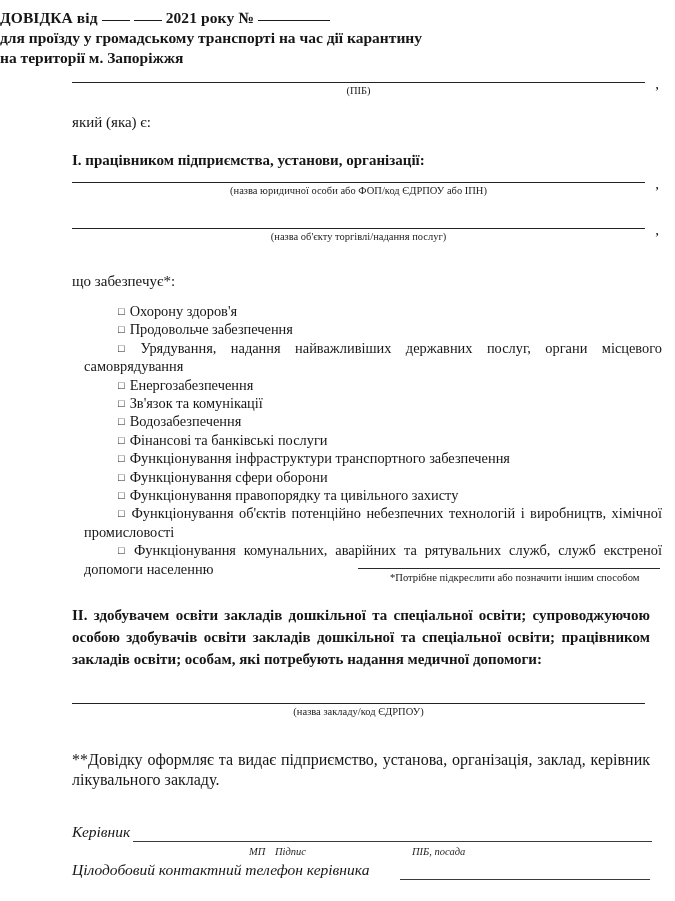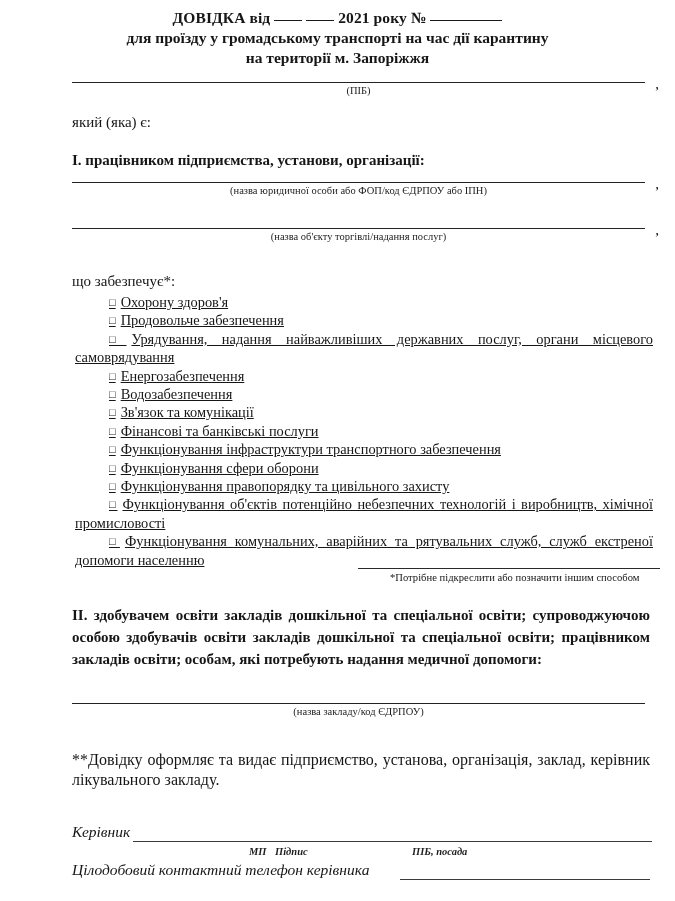--- a/index.html
+++ b/index.html
@@ -19,21 +19,20 @@
   .page {
     position: relative;
     width: 675px;
     height: 901px;
     padding: 0;
     box-sizing: border-box;
   }
 
   
   .title-block {
-    text-align: center;
     font-weight: bold;
     font-size: 15.5px;
     line-height: 20px;
     padding-top: 8px;
   }
   .title-line-1 { letter-spacing: .1px; }
   .title-line-2 { }
   .title-line-3 { }
   .blank-inline {
     display: inline-block;
@@ -80,23 +79,22 @@
   }
   .section-head-just {
     font-weight: bold;
     font-size: 15px;
     line-height: 22px;
     text-align: justify;
     text-align-last: left;
   }
   .checklist {
     list-style: none;
-    margin: 3px;
-    padding: 0;
-    text-decoration: underline;
+    margin: 12px;
+    padding: 0;
   }
   .checklist li {
     font-size: 14.4px;
     line-height: 18.4px;
     text-indent: 34px;
     margin: 0;
     padding: 0;
   }
   .checklist li.justified {
     text-align: justify;
@@ -218,24 +216,24 @@
     <li>
       <span class="cb">□</span><span>Продовольче забезпечення</span>
     </li>
     <li class="justified">
       <span class="cb">□</span><span>Урядування, надання найважливіших державних послуг, органи місцевого самоврядування</span>
     </li>
     <li>
       <span class="cb">□</span><span>Енергозабезпечення</span>
     </li>
     <li>
+      <span class="cb">□</span><span>Зв'язок та комунікації</span>
+    </li>
+    <li>
       <span class="cb">□</span><span>Водозабезпечення</span>
-    </li>
-    <li>
-      <span class="cb">□</span><span>Зв'язок та комунікації</span>
     </li>
     <li>
       <span class="cb">□</span><span>Фінансові та банківські послуги</span>
     </li>
     <li>
       <span class="cb">□</span><span>Функціонування інфраструктури транспортного забезпечення</span>
     </li>
     <li>
       <span class="cb">□</span><span>Функціонування сфери оборони</span>
     </li>
@@ -266,21 +264,21 @@
 
   <div class="abs note-text" style="left:72px; top:750px; width:578px;">**Довідку оформляє та видає підприємство, установа, організація, заклад, керівник лікувального закладу.</div>
 
   <div class="abs" style="left:72px; top:822px; width:580px;">
 
     <div class="sig-row">
       <span class="sig-label">Керівник</span>
       <span class="sig-rule" style="left:61px; right:0; top:19px;"></span>
     </div>
 
-    <div style="position:relative; height:16px;font-weight:bold;">
+    <div style="position:relative; height:16px;">
       <span class="sig-caption" style="left:177px; top:0;">МП</span>
       <span class="sig-caption" style="left:203px; top:0;">Підпис</span>
       <span class="sig-caption" style="left:340px; top:0;">ПІБ, посада</span>
     </div>
 
     <div class="sig-row">
       <span class="sig-label" style="top:-2px;">Цілодобовий контактний телефон керівника</span>
       <span class="sig-rule" style="left:328px; right:2px; top:17px;"></span>
     </div>
 

